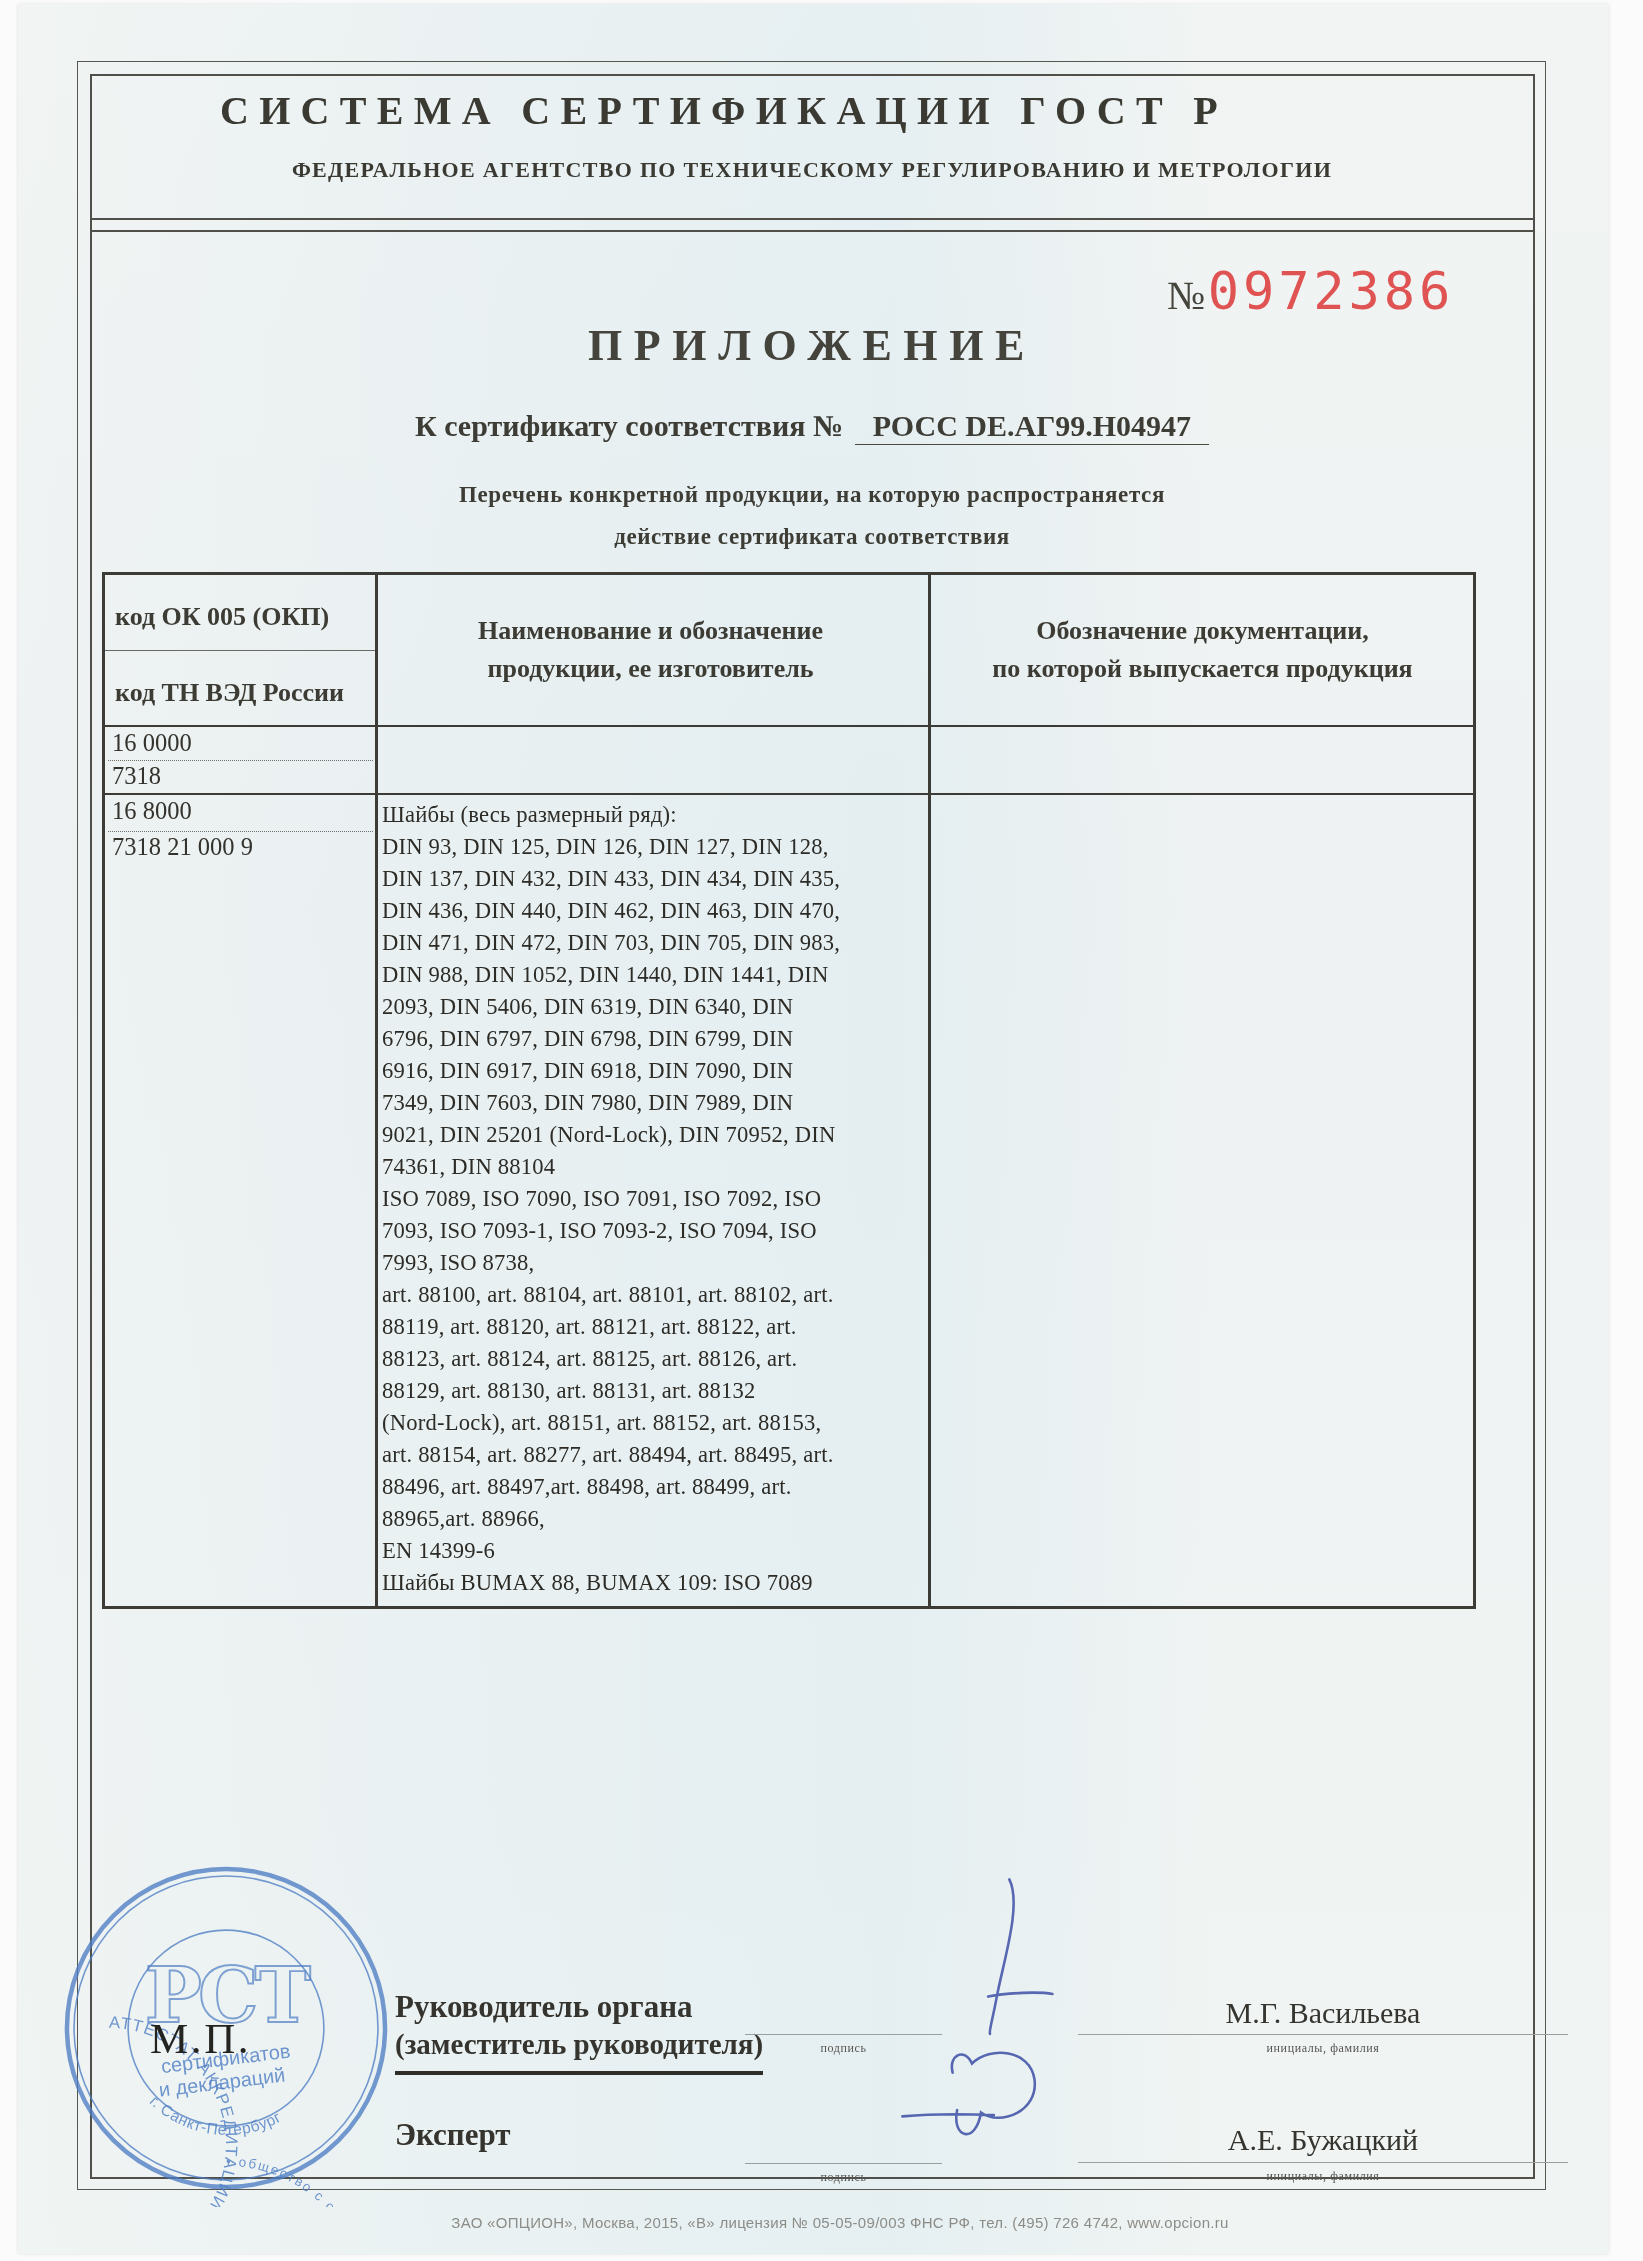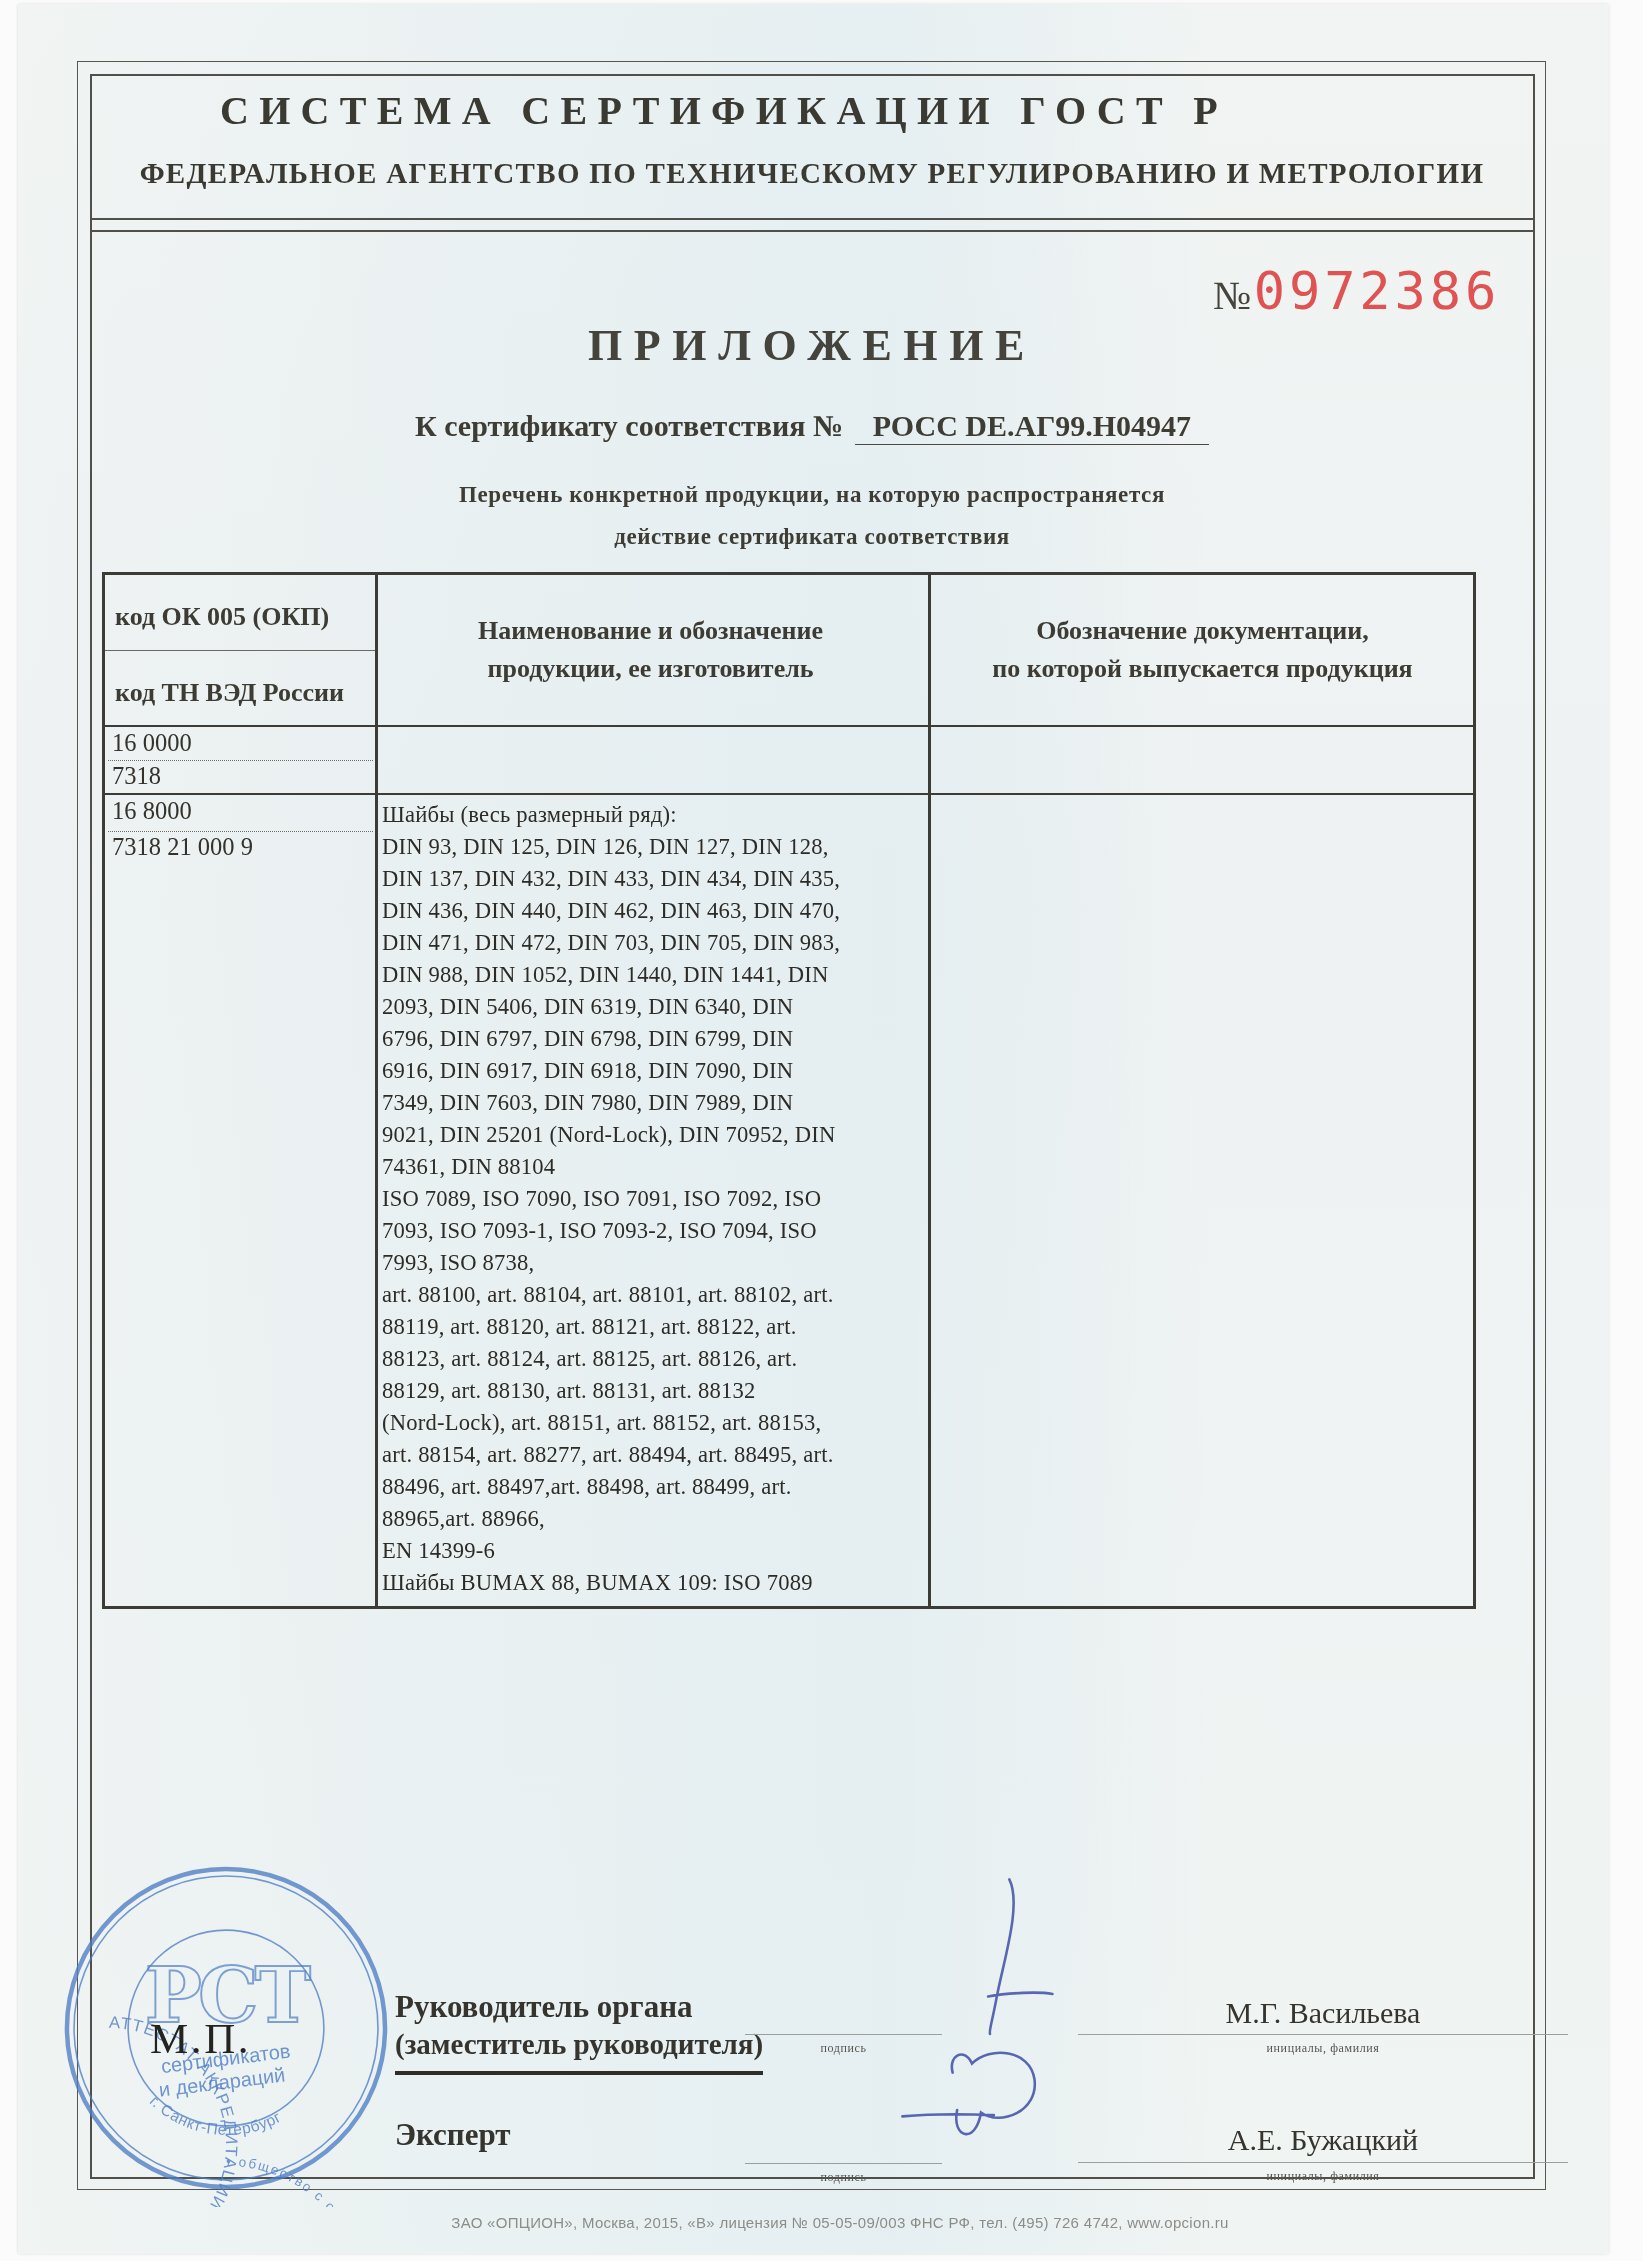--- a/index.html
+++ b/index.html
@@ -12,21 +12,21 @@
            linear-gradient(180deg,#f1f4f3 0%,#eef2f2 40%,#f0f4f3 100%);
          box-shadow:1.3px 0 3.9px rgba(0,0,0,0.08), -0.6px 0 1.9px rgba(0,0,0,0.05);}
   
   .frame-outer{position:absolute;left:59px;top:57px;width:1467px;height:2127px;border:1.9px solid #57564f;}
   .frame-inner{position:absolute;left:72px;top:70px;width:1441px;height:2101px;border:2.6px solid #504f49;}
   .hdr-rule{position:absolute;left:72px;width:1444px;height:0;border-top:2.6px solid #504f49;}
   
   .hdr1{position:absolute;left:72px;top:83px;width:1268px;text-align:center;
         font-size:40px;font-weight:700;letter-spacing:10.3px;color:#3a3a33;}
   .hdr2{position:absolute;left:72px;top:153px;width:1444px;text-align:center;
-        font-size:29px;font-weight:700;letter-spacing:1.3px;color:#3a3a33;}
+        font-size:22px;font-weight:700;letter-spacing:1.3px;color:#3a3a33;}
   
   .numsign{font-size:40px;font-weight:400;color:#45443d;}
   .rednum{font-family:"DejaVu Sans Mono",monospace;font-size:52px;color:#e05353;letter-spacing:3.9px;
           font-weight:400;}
   .doc-title{position:absolute;left:72px;top:316px;width:1444px;text-align:center;
              font-size:44px;font-weight:700;letter-spacing:11.6px;color:#44433c;}
   .subtitle{position:absolute;left:72px;top:405px;width:1444px;text-align:center;
             font-size:30px;font-weight:700;color:#3d3c35;}
   .subval{border-bottom:1.9px solid #4a4a43;padding:0 18px 2.6px 18px;margin-left:11.6px;}
   .desc{position:absolute;left:72px;width:1444px;text-align:center;
@@ -64,21 +64,21 @@
   <div class="paper">
 
     <div class="frame-outer"></div>
     <div class="frame-inner"></div>
     <div class="hdr-rule" style="top:214px;"></div>
     <div class="hdr-rule" style="top:226px;"></div>
 
     <div class="hdr1">СИСТЕМА СЕРТИФИКАЦИИ ГОСТ Р</div>
     <div class="hdr2">ФЕДЕРАЛЬНОЕ АГЕНТСТВО ПО ТЕХНИЧЕСКОМУ РЕГУЛИРОВАНИЮ И МЕТРОЛОГИИ</div>
 
-    <div class="abs" style="left:1195px;top:257px;white-space:nowrap;">
+    <div class="abs" style="left:1149px;top:257px;white-space:nowrap;">
       <span class="numsign">№</span>
       <span class="rednum">0972386</span>
     </div>
 
     <div class="doc-title">ПРИЛОЖЕНИЕ</div>
     <div class="subtitle">
       <span>К сертификату соответствия №</span><span class="subval">РОСС DE.АГ99.Н04947</span>
     </div>
     <div class="desc" style="top:478px;">Перечень конкретной продукции,  на которую распространяется</div>
     <div class="desc" style="top:520px;">действие сертификата соответствия</div>

